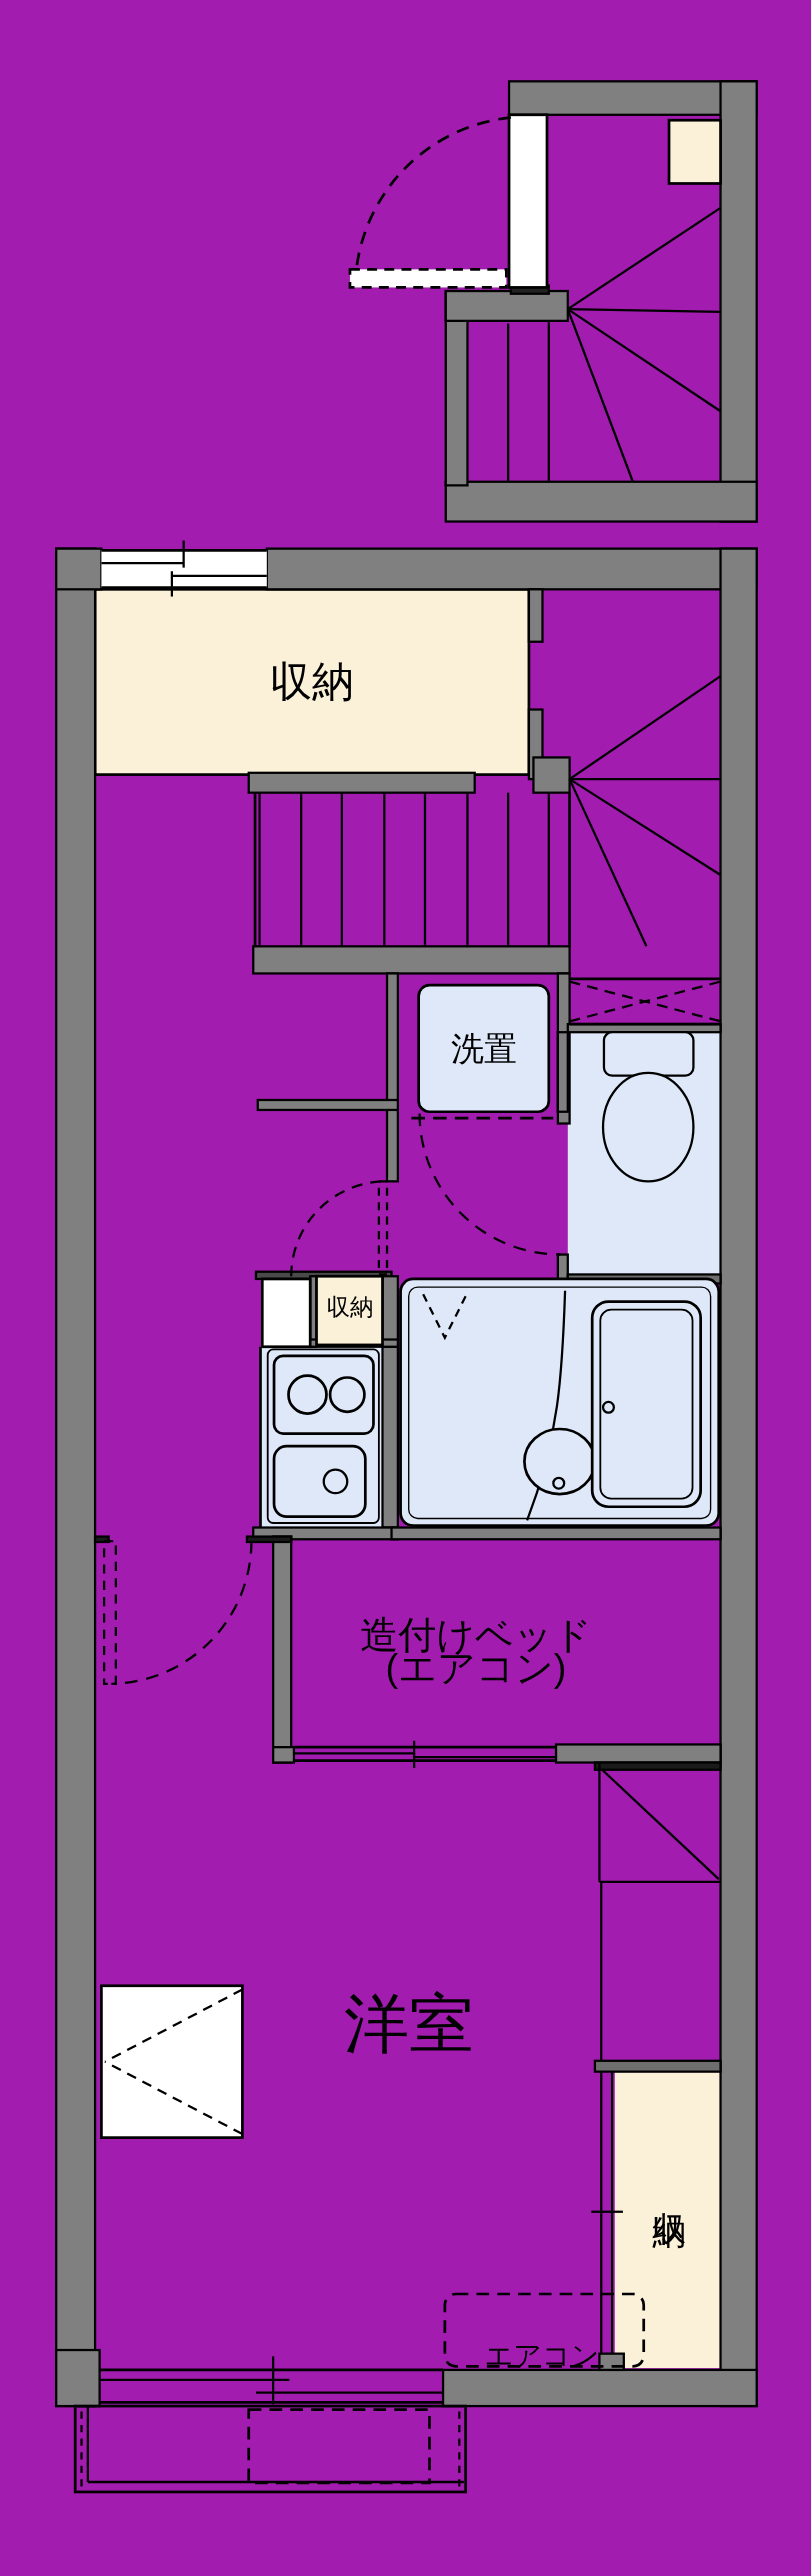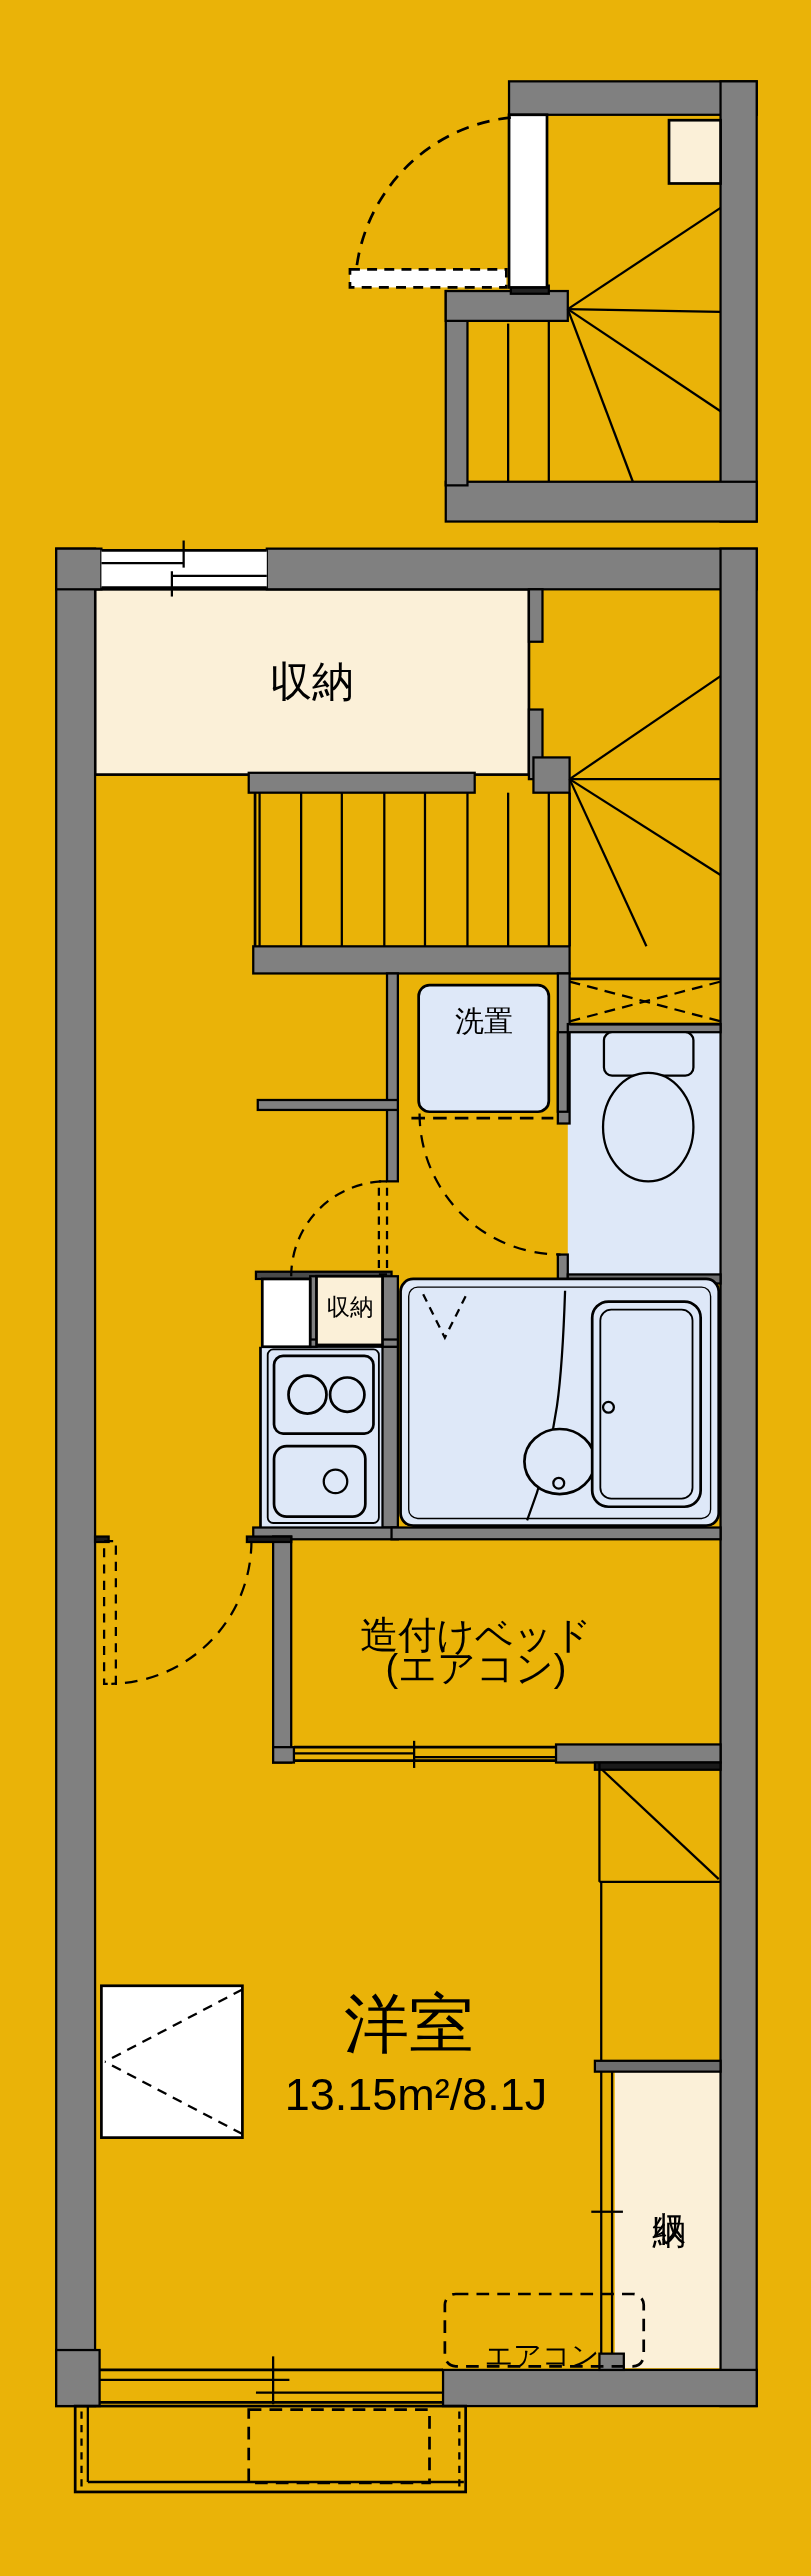--- a/index.html
+++ b/index.html
@@ -1,33 +1,33 @@
 <!DOCTYPE html>
 <html style="font-size:14.5px"><head>
 <meta charset="utf-8">
 <style>
   html,body { margin:0; padding:0; background:#ffffff; }
   #canvas {
     position:relative;
     width:812px; height:2576px;
-    background:#eab308;
+    background:#a21caf;
     font-family:"Liberation Sans","DejaVu Sans",sans-serif;
     overflow:hidden;
   }
   #plan-svg { position:absolute; left:0; top:0; }
   .lbl {
     position:absolute;
     transform:translate(-50%,-50%);
     white-space:nowrap;
     color:#000;
     text-align:center;
     line-height:1.1;
   }
   .lbl-storage-top  { left:312px; top:682px;  font-size:42px; }
-  .lbl-washer       { left:484px; top:1022px; font-size:29px; }
+  .lbl-washer       { left:484px; top:1049px; font-size:33px; }
   .lbl-storage-sm   { left:350px; top:1308px; font-size:23.5px; }
   .lbl-bed1         { left:476px; top:1614px; font-size:38px;margin-top:22px; }
   .lbl-bed2         { left:476px; top:1669px; font-size:38px; }
   .lbl-room         { left:409px; top:2024px; font-size:65px;text-align:center; }
   .lbl-area         { left:416px; top:2095px; font-size:45px; }
   .lbl-storage-rt   { left:669px; top:2189px; font-size:34px;
                       writing-mode:vertical-rl; text-orientation:upright; letter-spacing:3.6px; }
   .lbl-aircon       { left:542px; top:2332px; font-size:28px;margin-top:24px; }
 </style>
 </head>
@@ -237,18 +237,17 @@
 
   </g>
 </svg>
 
 <div class="lbl lbl-storage-top">収納</div>
 <div class="lbl lbl-washer">洗置</div>
 <div class="lbl lbl-storage-sm">収納</div>
 <div class="lbl lbl-bed1">造付けベッド</div>
 <div class="lbl lbl-bed2">(エアコン)</div>
 <div class="lbl lbl-room">洋室</div>
-<div class="lbl lbl-area">13.15m²/8.1J</div>
 <div class="lbl lbl-storage-rt">収納</div>
 <div class="lbl lbl-aircon">エアコン</div>
 
 </div>
 
 
 </body></html>

